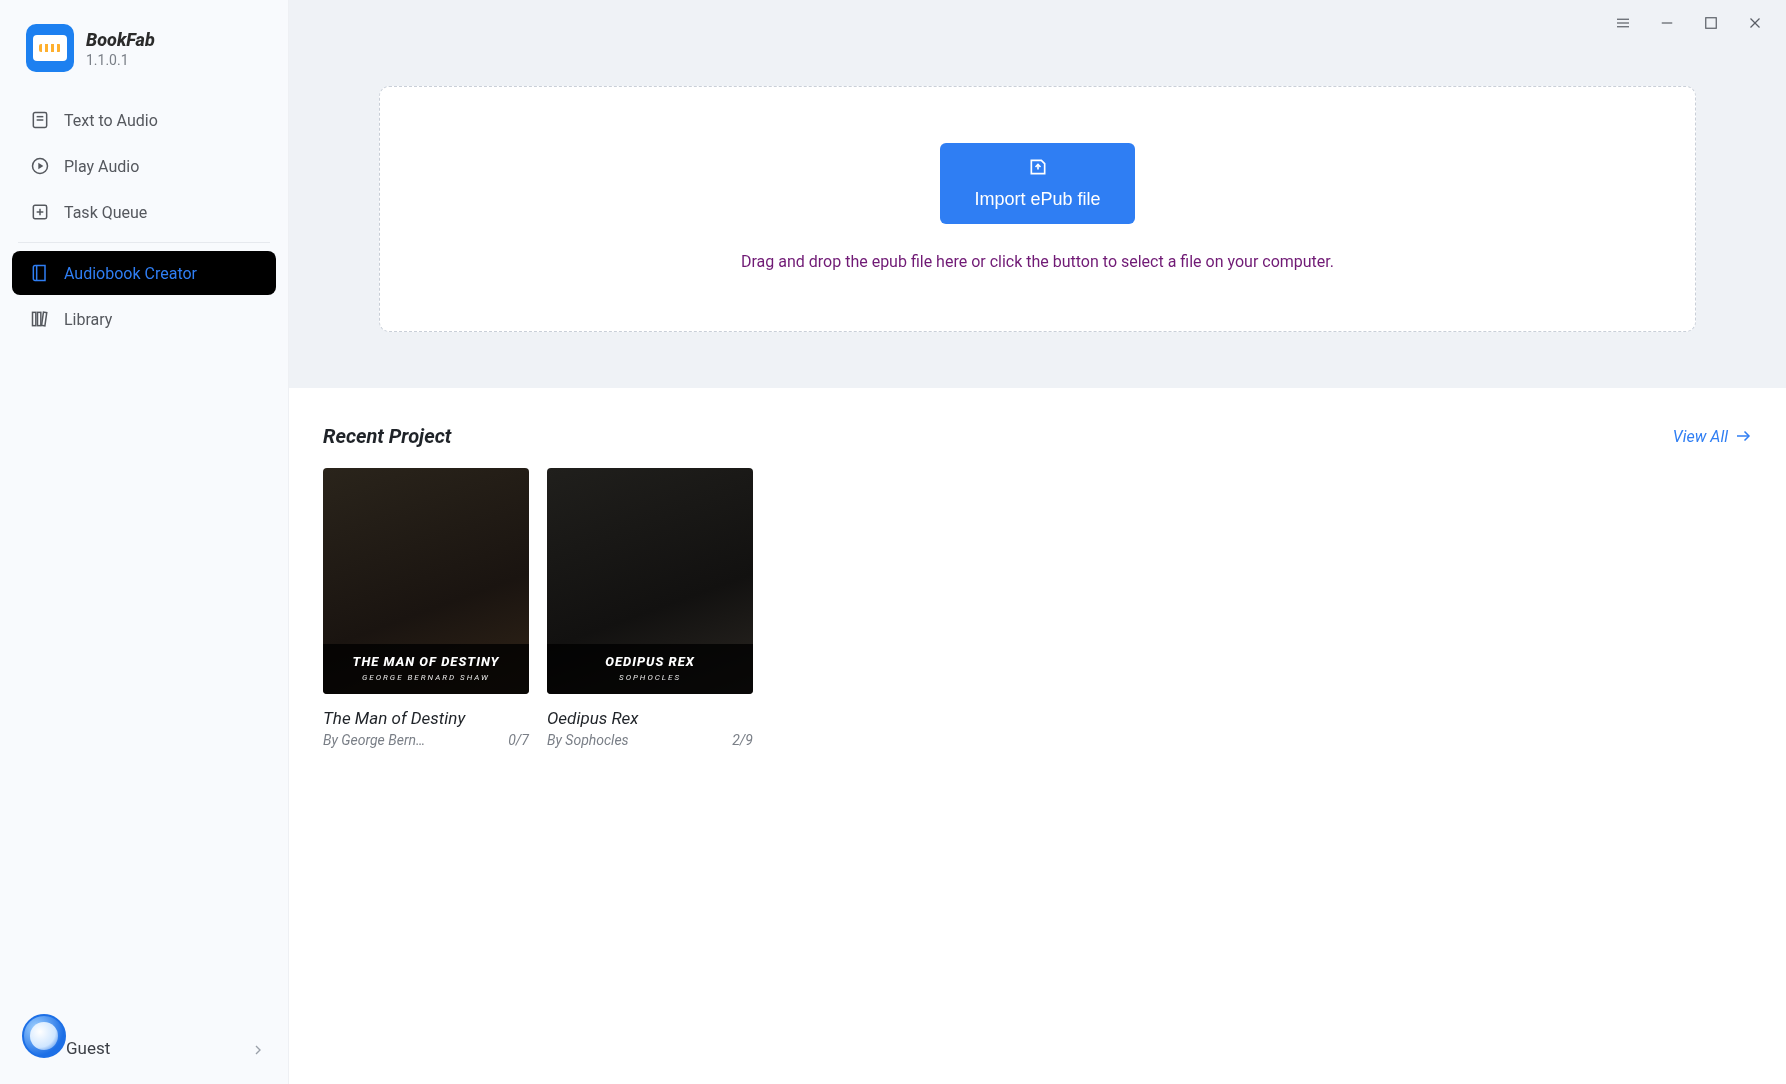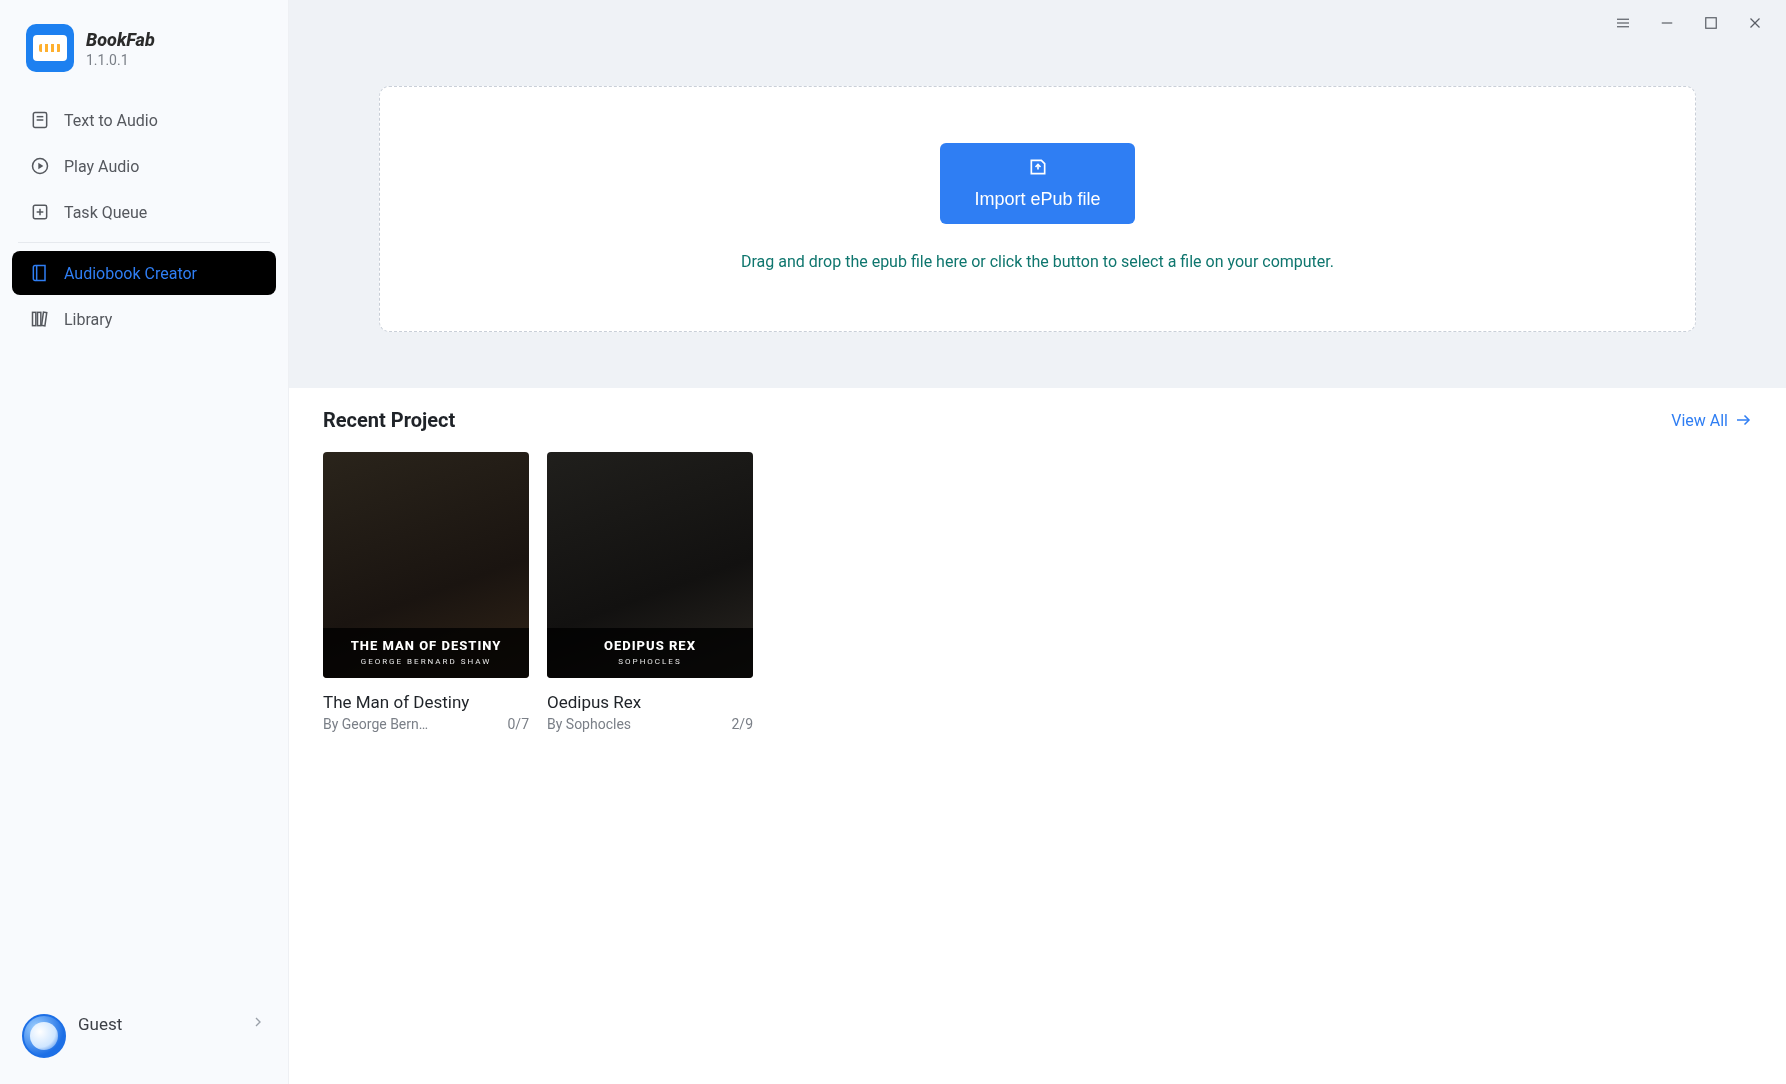--- a/index.html
+++ b/index.html
@@ -53,21 +53,21 @@
   }
   .nav-item.active {
     background: #000000;
     color: #2f7ef3;
   }
   .nav-item svg { width: 20px; height: 20px; flex-shrink:0; }
   .nav-divider { height:1px; background:#e6e9ee; margin: 8px 10px; }
 
   .sidebar-spacer { flex: 1; }
   .user-row {
-    display:flex; align-items:flex-start; gap:12px;
+    display:flex; align-items:flex-end; gap:0;
     padding: 14px 22px 26px 22px;
     cursor:pointer;
   }
   .avatar {
     width:44px;height:44px;border-radius:50%;
     background: radial-gradient(circle at 30% 30%, #9ed0ff, #1d6fe6 70%);
     border: 2px solid #1d6fe6;
     position:relative; overflow:hidden;
   }
   .avatar::after{content:"";position:absolute;inset:6px;border-radius:50%;background:radial-gradient(circle at 35% 35%, #fff, #cfe6ff 60%, #1d6fe6 100%);}
@@ -97,23 +97,23 @@
   .import-btn {
     display:inline-flex; align-items:center; gap:12px;
     background:#2f7ef3; color:#fff;
     border:none; border-radius:6px;
     padding: 14px 34px;
     font-size:18px; font-weight:500;
     cursor:pointer;
     flex-direction:column;
   }
   .import-btn svg{width:20px;height:20px;}
-  .drop-hint { margin-top:26px; color:#0f766e; font-size:16px; line-height:1.45;}
-
-  .recent-section { background:#fff; flex:1; padding: 20px 34px;}
+  .drop-hint { margin-top:26px; color:#701a75; font-size:16px; line-height:1.45;}
+
+  .recent-section { background:#fff; flex:1; padding: 36px 34px; font-style: italic;}
   .recent-head { display:flex; align-items:center; justify-content:space-between; margin-bottom:20px;}
   .recent-head h2 { font-size:20px; font-weight:700; color:#1f2328;}
   .view-all { color:#2f7ef3; font-size:16px; text-decoration:none; display:inline-flex; align-items:center; gap:6px; cursor:pointer;}
   .view-all svg{width:18px;height:18px;}
 
   .cards { display:flex; gap:18px; }
   .card { width:206px; cursor:pointer;}
   .cover {
     width:206px; height:226px; border-radius:4px;
     background:#2a2a2a; position:relative; overflow:hidden;

